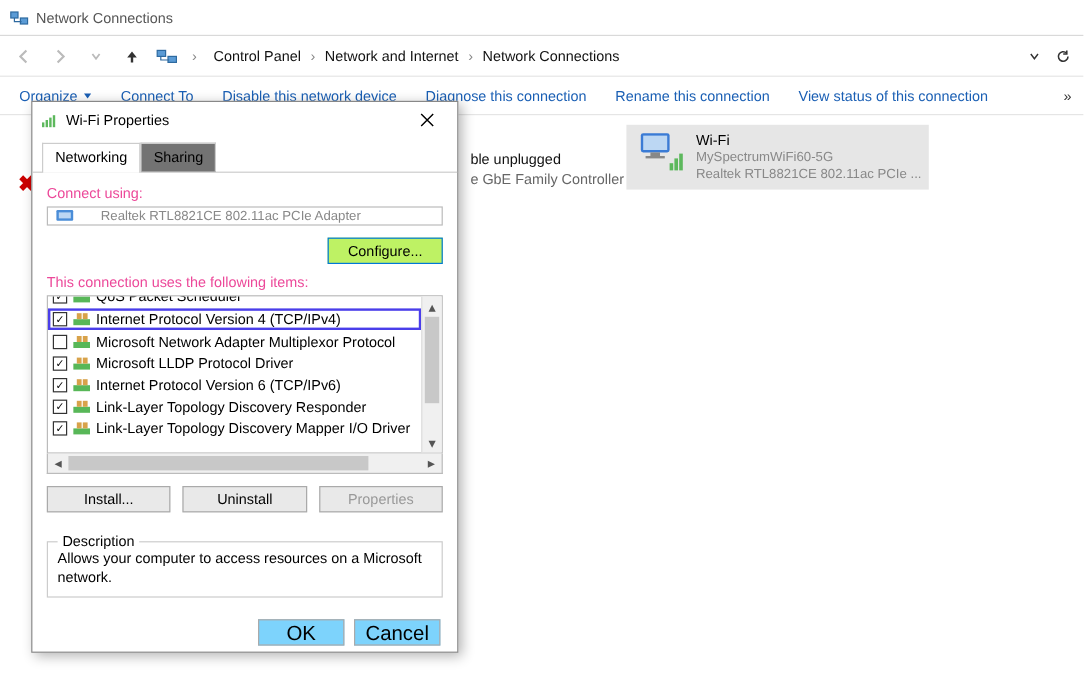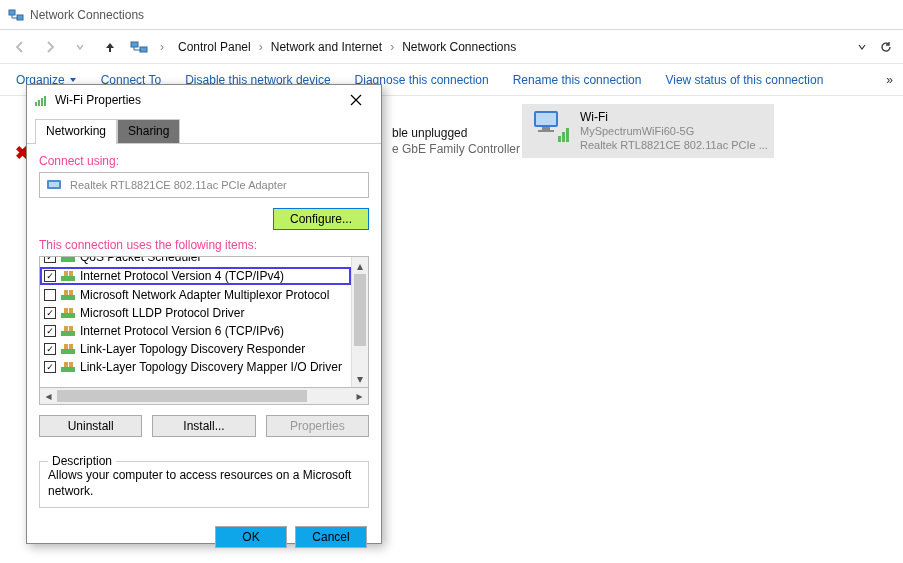--- a/index.html
+++ b/index.html
@@ -40,21 +40,21 @@
 .dlg-title .dtxt { flex: 1; font-size: 12px; color: #000; }
 .dlg-title .close { width: 38px; height: 26px; display: flex; align-items: center; justify-content: center; }
 
 .tabs { display: flex; padding: 6px 8px 0 8px; border-bottom: 1px solid #ccc; margin-top: -2px; }
 .tab { padding: 4px 10px 5px; border: 1px solid #ccc; border-bottom: none; background: #fff; font-size: 12px; position: relative; }
 .tab.active { border-top: 1px solid #ccc; background: #fff; z-index: 2; margin-bottom: -1px; }
 .tab.inactive { background: #737373; }
 
 .dlgbody { padding: 10px 12px 8px; }
 .lbl { font-size: 12px; color: #ec4899; margin-bottom: 4px; }
-.adapterbox { border: 1px solid #bbb; height: 26px; display: flex; align-items: center; padding: 0 6px; gap: 6px; }
+.adapterbox { border: 1px solid #bbb; height: 16px; display: flex; align-items: center; padding: 0 6px; gap: 20px; }
 .adapterbox .aicon2 { width: 18px; height: 16px; }
 .adapterbox .atxt { color: #888; font-size: 11px; }
 
 .cfgrow { display: flex; justify-content: flex-end; margin-top: 10px; }
 .cfgbtn { width: 96px; height: 22px; border: 1px solid #0078d7; background: #bef264; font-size: 12px; }
 
 .itemsframe { border: 1px solid #bbb; height: 132px; margin-top: 4px; display: flex; }
 .itemslist { flex: 1; overflow: hidden; }
 .item { display: flex; align-items: center; height: 18px; padding: 0 4px; gap: 5px; font-size: 12px; white-space: nowrap; }
 .item .cb { width: 12px; height: 12px; border: 1px solid #333; display: flex; align-items: center; justify-content: center; flex-shrink: 0; font-size: 9px; line-height: 1; }
@@ -71,21 +71,21 @@
 
 .btnrow { display: flex; gap: 10px; margin-top: 10px; }
 .btnrow button { flex: 1; height: 22px; border: 1px solid #aaa; background: #e9e9e9; font-size: 12px; }
 .btnrow button.disabled { color: #999; text-align: center; }
 
 .descbox { border: 1px solid #ccc; margin-top: 24px; padding: 6px 8px 8px; position: relative; }
 .descbox .legend { position: absolute; top: -8px; left: 8px; background: #fff; padding: 0 4px; font-size: 12px; }
 .descbox .dtxt2 { font-size: 12px; line-height: 1.3; }
 
 .dlgfoot { display: flex; justify-content: flex-end; gap: 8px; padding: 10px 14px; }
-.dlgfoot button { width: 72px; height: 22px; border: 1px solid #aaa; background: #0ea5e9; font-size: 12px; }
+.dlgfoot button { width: 72px; height: 22px; border: 1px solid #aaa; background: #7dd3fc; font-size: 17px; }
 
 svg { display: block; }
 </style>
 </head>
 <body>
 
 <div class="titlebar">
   <span class="ticon">
     <svg width="16" height="16">
         <rect x="1" y="3" width="6" height="5" fill="#5b9bd5" stroke="#2e6aa0"></rect>
@@ -313,22 +313,22 @@
       </div>
       <div class="hscroll">
         <div class="sbtn">◂</div>
         <div class="htrack">
             <div class="hthumb"></div>
           </div>
         <div class="sbtn">▸</div>
       </div>
 
       <div class="btnrow">
+        <button>Install...</button>
         <button>Uninstall</button>
-        <button>Install...</button>
         <button class="disabled">Properties</button>
       </div>
 
       <div class="descbox">
         <span class="legend">Description</span>
         <div class="dtxt2">Allows your computer to access resources on a Microsoft network.</div>
       </div>
     </div>
 
     <div class="dlgfoot">

